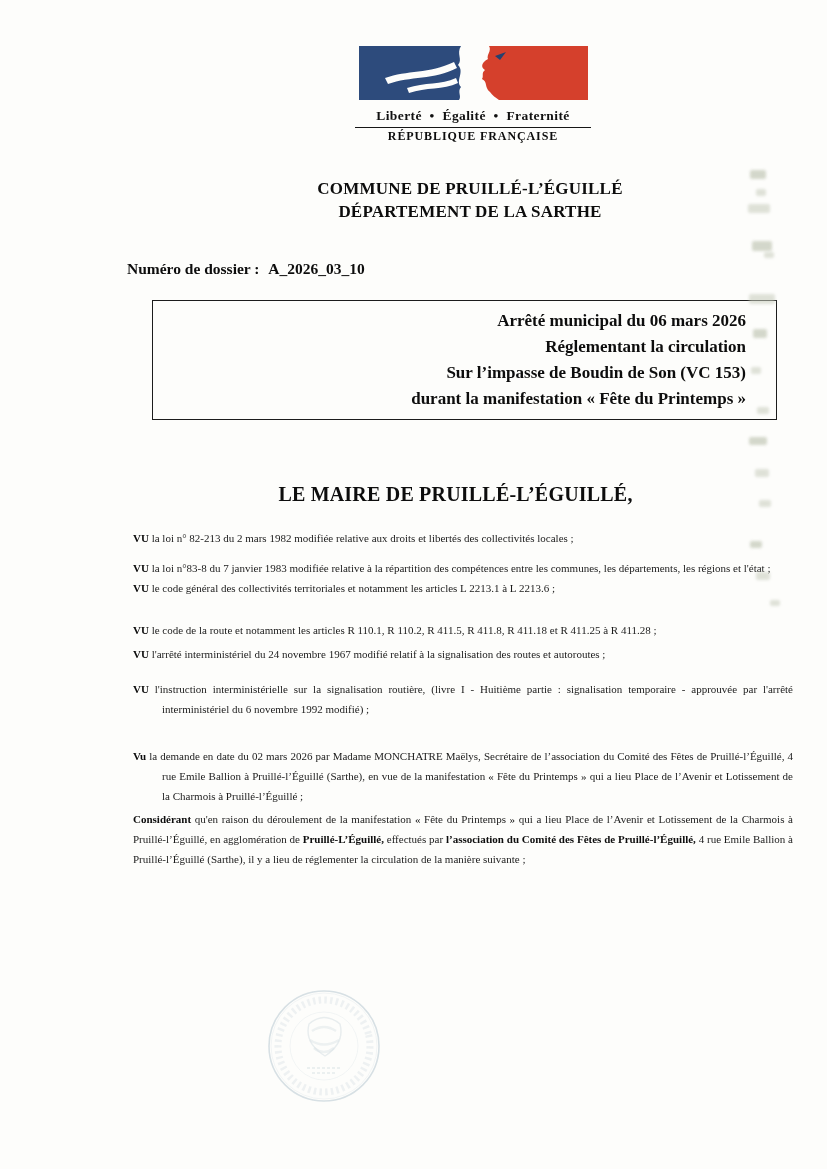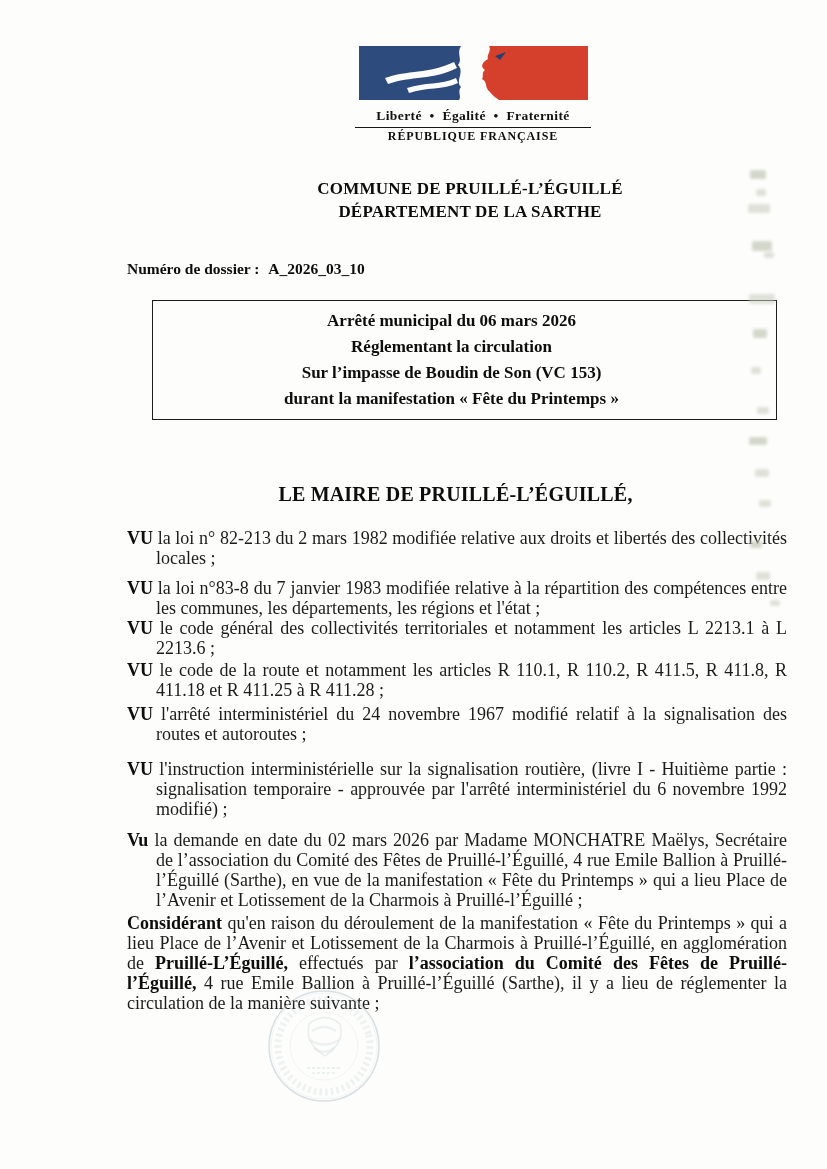--- a/index.html
+++ b/index.html
@@ -16,27 +16,27 @@
   .rep-rule{border:0;border-top:1.6px solid #161616;margin:3px 0 1px 0;}
   .rep-name{font-size:12px;font-weight:700;letter-spacing:.9px;white-space:nowrap;color:#0d0d0d;}
   
   .dept-block{position:absolute;left:152px;top:177px;width:636px;text-align:center;
               font-weight:700;font-size:17px;line-height:23px;color:#0d0d0d;letter-spacing:.2px;}
   
   .dossier{position:absolute;left:127px;top:260px;font-weight:700;font-size:15.5px;color:#0d0d0d;}
   .dossier .num{margin-left:5px;}
   
   .title-box{position:absolute;left:152px;top:300px;width:625px;box-sizing:border-box;
-             border:1.6px solid #1c1c1c;padding:7px 30px 7px 4px;text-align:center;}
+             border:1.6px solid #1c1c1c;padding:7px 30px 7px 4px;text-align:right;}
   .title-box div{font-weight:700;font-size:17px;line-height:26px;color:#0d0d0d;white-space:nowrap;}
   
   .maire{position:absolute;left:152px;top:483px;width:607px;text-align:center;
          font-weight:700;font-size:20px;letter-spacing:.2px;color:#0d0d0d;white-space:nowrap;}
   
-  .body{position:absolute;left:127px;top:528px;width:660px;font-size:18px;line-height:20px;}
+  .body{position:absolute;left:133px;top:528px;width:660px;font-size:11px;line-height:20px;}
   .body p{margin:0;}
   .hang{padding-left:29px;text-indent:-29px;}
   .j{text-align:justify;}
   .body b{font-weight:700;color:#0d0d0d;}
   
   .seal{position:absolute;left:264px;top:986px;opacity:.55;}
   
   .smudge{position:absolute;background:#c6cbbb;filter:blur(1.4px);border-radius:2px;}
 </style>
 </head>
@@ -73,24 +73,24 @@
     <div>Sur l’impasse de Boudin de Son (VC 153)</div>
     <div>durant la manifestation « Fête du Printemps »</div>
   </div>
 
   <div class="maire">LE MAIRE DE PRUILLÉ-L’ÉGUILLÉ,</div>
 
   <div class="body">
     <p class="hang j" style="margin-top:0"><b>VU</b><span> la loi n° 82-213 du 2 mars 1982 modifiée relative aux droits et libertés des collectivités locales ;</span></p>
     <p class="hang j" style="margin-top:10px"><b>VU</b><span> la loi n°83-8 du 7 janvier 1983 modifiée relative à la répartition des compétences entre les communes, les départements, les régions et l'état ;</span></p>
     <p class="hang j" style="margin-top:0"><b>VU</b><span> le code général des collectivités territoriales et notamment les articles L 2213.1 à L 2213.6 ;</span></p>
-    <p class="hang j" style="margin-top:2px"><b>VU</b><span> le code de la route et notamment les articles R 110.1, R 110.2, R 411.5, R 411.8, R 411.18 et R 411.25 à R 411.28 ;</span></p>
+    <p class="hang j" style="margin-top:22px"><b>VU</b><span> le code de la route et notamment les articles R 110.1, R 110.2, R 411.5, R 411.8, R 411.18 et R 411.25 à R 411.28 ;</span></p>
     <p class="hang j" style="margin-top:4px"><b>VU</b><span> l'arrêté interministériel du 24 novembre 1967 modifié relatif à la signalisation des routes et autoroutes ;</span></p>
     <p class="hang j" style="margin-top:15px"><b>VU</b><span> l'instruction interministérielle sur la signalisation routière, (livre I - Huitième partie : signalisation temporaire - approuvée par l'arrêté interministériel du 6 novembre 1992 modifié) ;</span></p>
-    <p class="hang j" style="margin-top:11px"><b>Vu</b><span> la demande en date du 02 mars 2026 par Madame MONCHATRE Maëlys, Secrétaire de l’association du Comité des Fêtes de Pruillé-l’Éguillé, 4 rue Emile Ballion à Pruillé-l’Éguillé (Sarthe), en vue de la manifestation « Fête du Printemps » qui a lieu Place de l’Avenir et Lotissement de la Charmois à Pruillé-l’Éguillé ;</span></p>
+    <p class="hang j" style="margin-top:27px"><b>Vu</b><span> la demande en date du 02 mars 2026 par Madame MONCHATRE Maëlys, Secrétaire de l’association du Comité des Fêtes de Pruillé-l’Éguillé, 4 rue Emile Ballion à Pruillé-l’Éguillé (Sarthe), en vue de la manifestation « Fête du Printemps » qui a lieu Place de l’Avenir et Lotissement de la Charmois à Pruillé-l’Éguillé ;</span></p>
     <p class="j" style="margin-top:3px"><b>Considérant</b><span> qu'en raison du déroulement de la manifestation « Fête du Printemps » qui a lieu Place de l’Avenir et Lotissement de la Charmois à Pruillé-l’Éguillé, en agglomération de </span><b>Pruillé-L’Éguillé,</b><span> effectués par </span><b>l’association du Comité des Fêtes de Pruillé-l’Éguillé,</b><span> 4 rue Emile Ballion à Pruillé-l’Éguillé (Sarthe), il y a lieu de réglementer la circulation de la manière suivante ;</span></p>
   </div>
 
   <svg class="seal" width="120" height="122" viewBox="0 0 120 122" aria-hidden="true">
     <defs>
         <filter id="sblur">
           <feGaussianBlur stdDeviation="0.7"></feGaussianBlur>
         </filter>
       </defs>
     <g filter="url(#sblur)">

